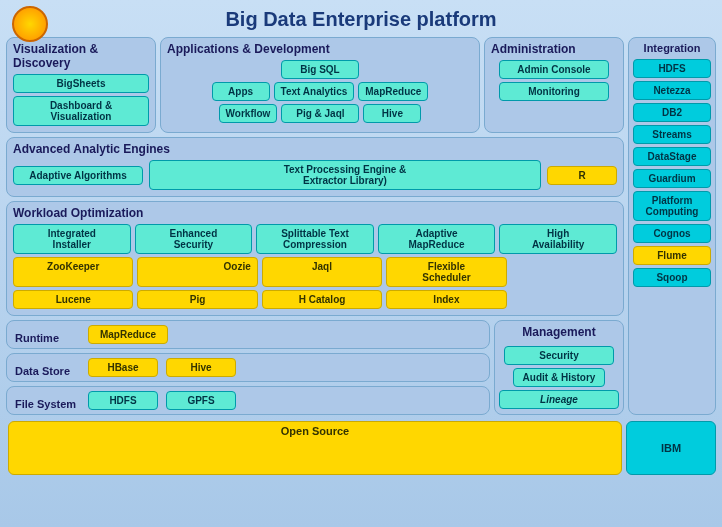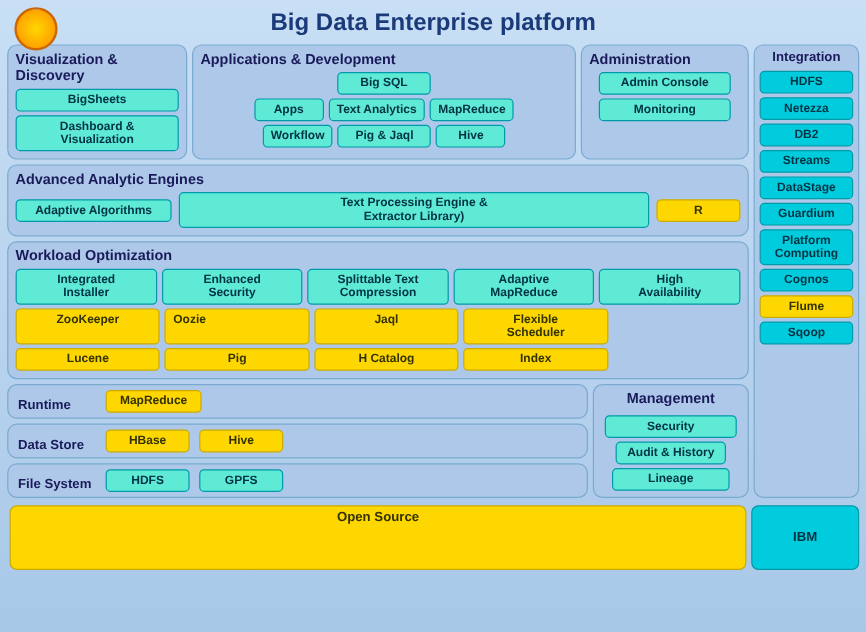--- a/index.html
+++ b/index.html
@@ -350,21 +350,21 @@
 Security</div>
             <div class="btn-cyan" style="flex:1;white-space:pre-line;text-align:center;">Splittable Text
 Compression</div>
             <div class="btn-cyan" style="flex:1;white-space:pre-line;text-align:center;">Adaptive
 MapReduce</div>
             <div class="btn-cyan" style="flex:1;white-space:pre-line;text-align:center;">High
 Availability</div>
           </div>
           <div class="workload-row">
             <div class="btn-yellow" style="flex:1;text-align:center;">ZooKeeper</div>
-            <div class="btn-yellow" style="flex:1;text-align:left;">Oozie</div>
+            <div class="btn-yellow" style="flex:1;text-align:right;">Oozie</div>
             <div class="btn-yellow" style="flex:1;text-align:center;">Jaql</div>
             <div class="btn-yellow" style="flex:1;white-space:pre-line;text-align:center;">Flexible
 Scheduler</div>
             <div style="flex:1;"></div>
           </div>
           <div class="workload-row">
             <div class="btn-yellow" style="flex:1;text-align:center;">Lucene</div>
             <div class="btn-yellow" style="flex:1;text-align:center;">Pig</div>
             <div class="btn-yellow" style="flex:1;text-align:center;">H Catalog</div>
             <div class="btn-yellow" style="flex:1;text-align:center;">Index</div>
@@ -392,21 +392,21 @@
             <div class="row-label">File System</div>
             <div class="btn-cyan" style="min-width:70px;">HDFS</div>
             <div class="btn-cyan" style="min-width:70px;">GPFS</div>
           </div>
         </div>
 
         <div class="management-section">
           <div class="section-title">Management</div>
           <div class="btn-cyan" style="width:110px;">Security</div>
           <div class="btn-cyan" style="width:92px;">Audit &amp; History</div>
-          <div class="btn-cyan" style="width:98px;">Lineage</div>
+          <div class="btn-cyan" style="width:120px;font-style:italic;">Lineage</div>
         </div>
 
       </div>
 
     </div>
 
     <div class="integration-panel">
       <div class="integration-title">Integration</div>
       <div class="integration-btn">HDFS</div>
       <div class="integration-btn">Netezza</div>

